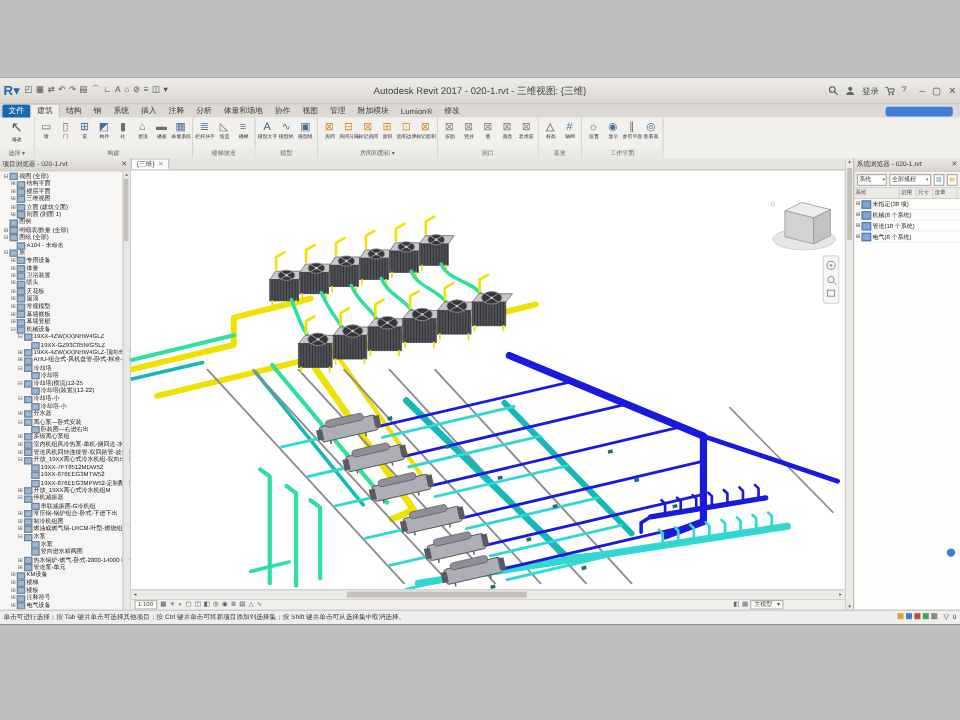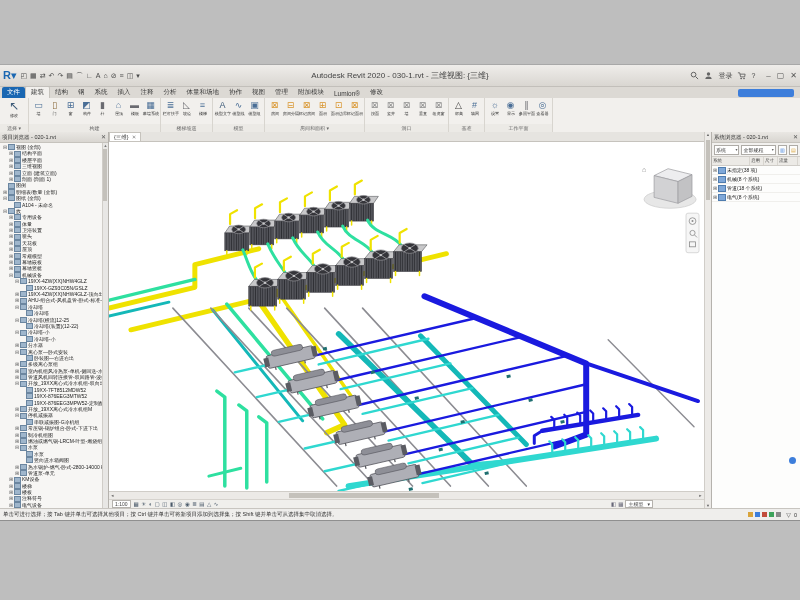--- a/index.html
+++ b/index.html
@@ -105,21 +105,21 @@
         <span>▤</span>
         <span>⌒</span>
         <span>∟</span>
         <span>A</span>
         <span>⌂</span>
         <span>⊘</span>
         <span>≡</span>
         <span>◫</span>
         <span>▾</span>
       </span>
-    <span class="wtitle">Autodesk Revit 2020 - 030-1.rvt - 三维视图: {三维}</span>
+    <span class="wtitle">Autodesk Revit 2017 - 020-1.rvt - 三维视图: {三维}</span>
     <span class="tb-right">
       <svg class="micon" viewBox="0 0 10 10">
         <circle cx="4" cy="4" r="2.6" fill="none" stroke="#555" stroke-width="1"></circle>
         <line x1="6.2" y1="6.2" x2="9" y2="9" stroke="#555" stroke-width="1"></line>
       </svg>
       <svg class="micon" viewBox="0 0 10 10">
         <circle cx="5" cy="3.4" r="1.9" fill="#666"></circle>
           <path d="M1.5,9 a3.5,3 0 0 1 7,0 Z" fill="#666"></path>
       </svg>
       <span class="signin">登录</span>

